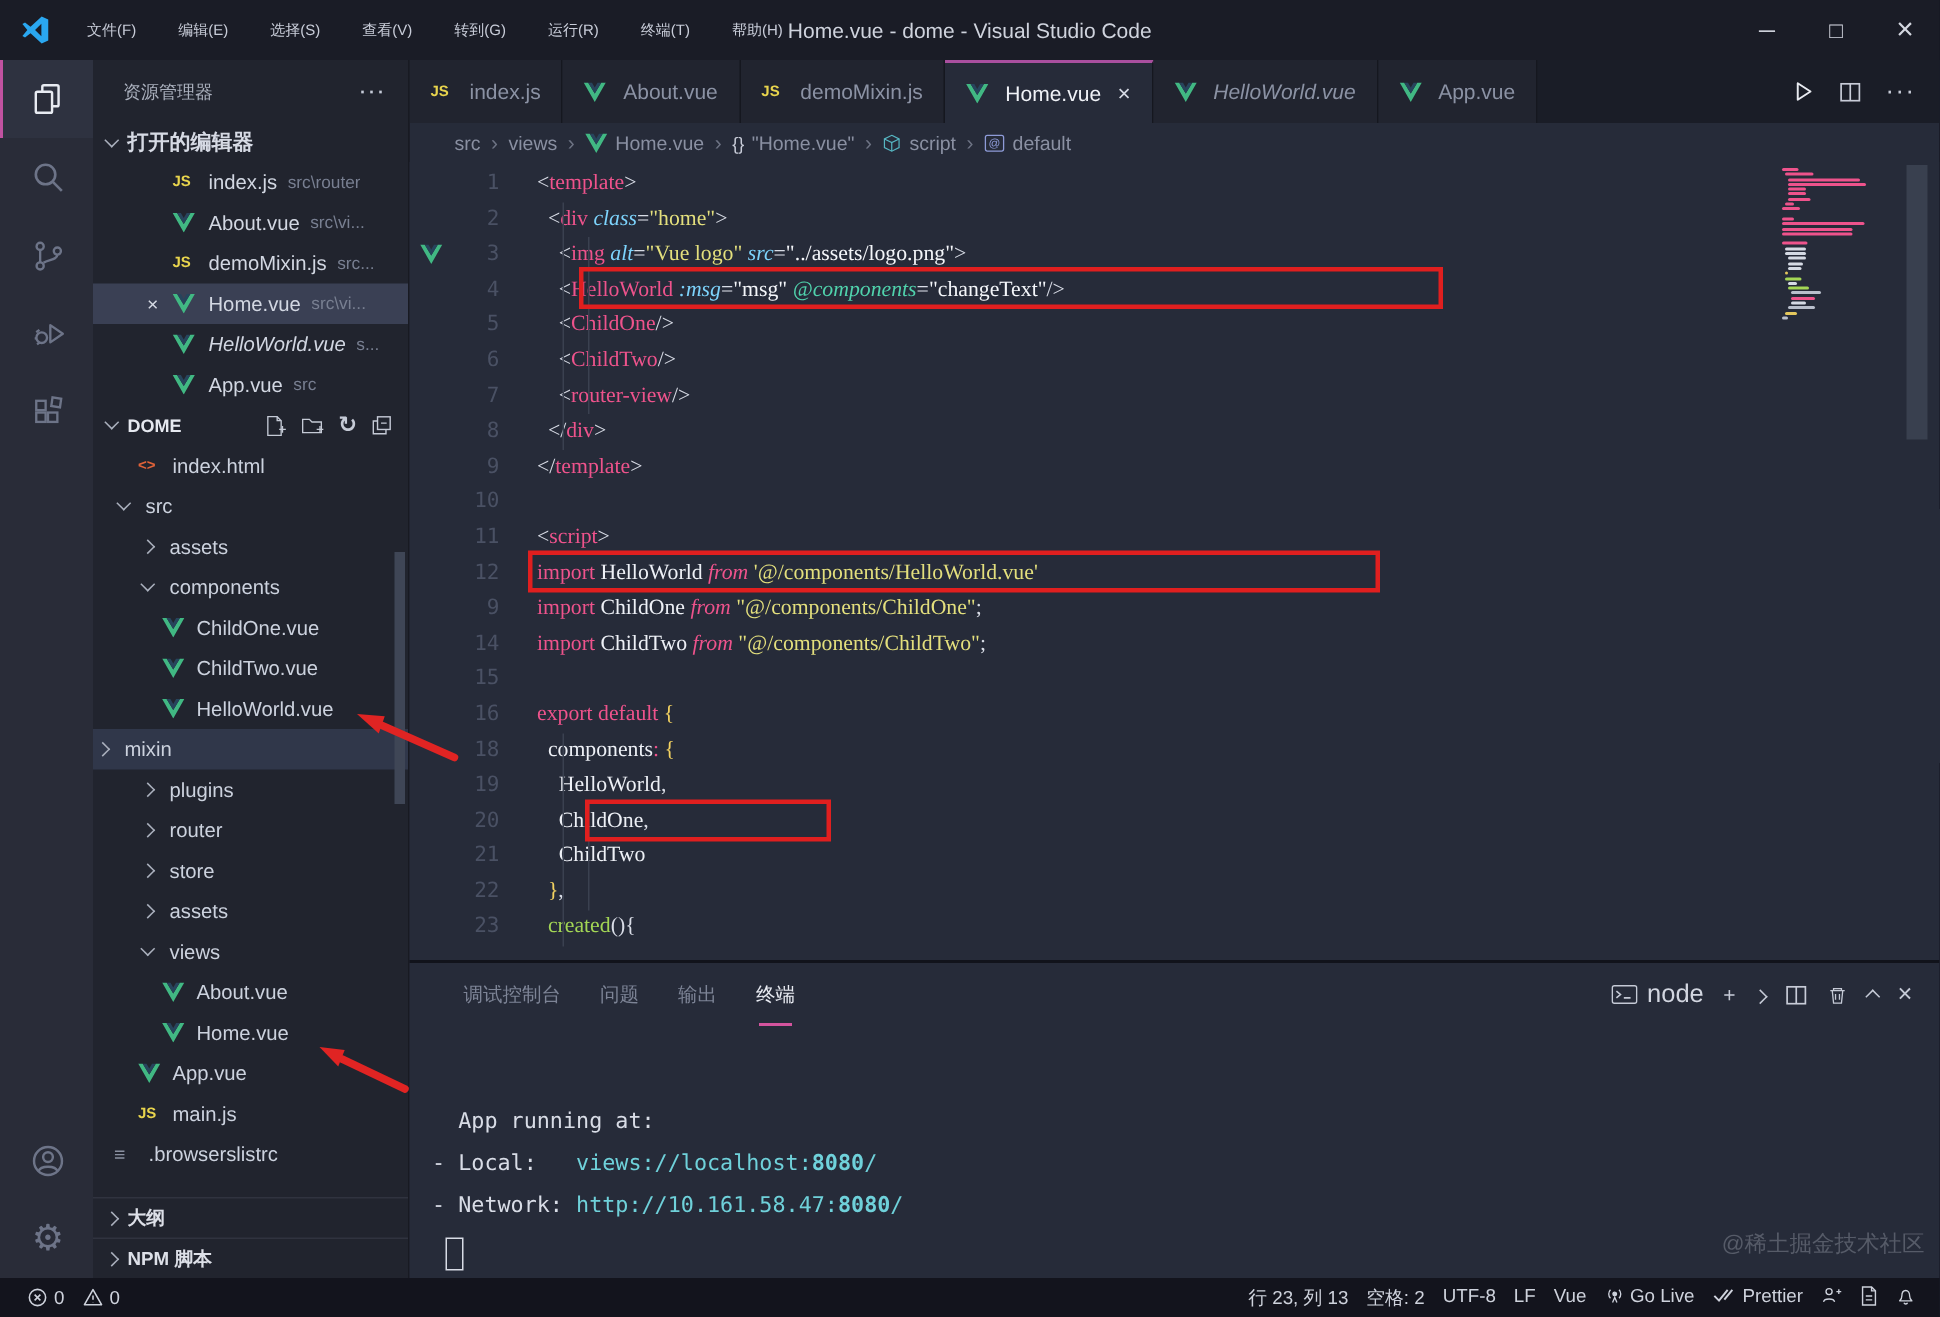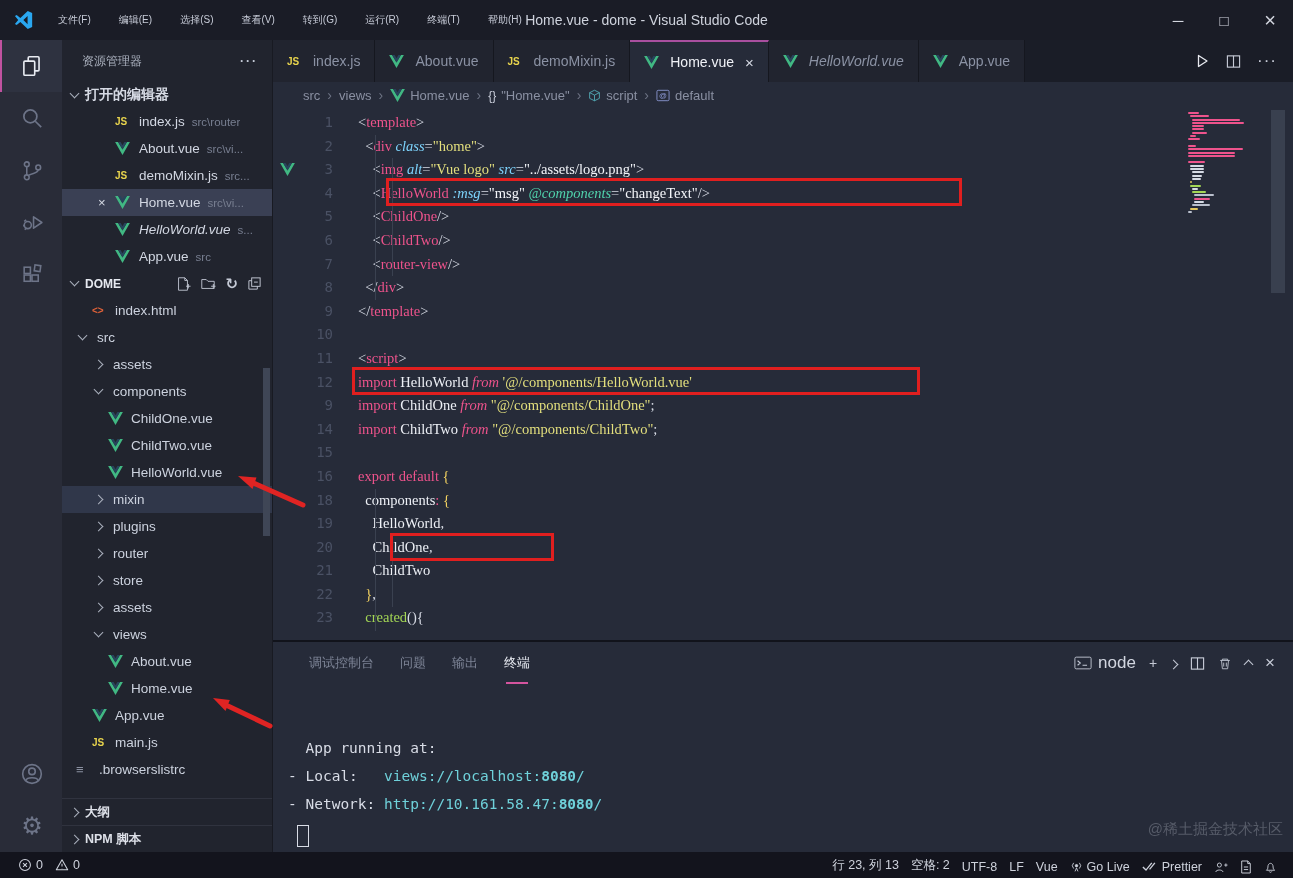--- a/index.html
+++ b/index.html
@@ -101,21 +101,21 @@
   .term-actions .chev.up{transform:rotate(-135deg);margin-top:3px;}
   .term-body{padding:50px 0 0 15px;font-family:"DejaVu Sans Mono","Liberation Mono",monospace;font-size:14.5px;color:#d8dce6;}
   .term-line{height:28px;line-height:28px;white-space:pre;}
   .c-link{color:#6fd1da;} .c-linkb{color:#6fd1da;font-weight:700;}
   .term-cursor{position:absolute;left:24px;top:183px;width:12px;height:22px;border:1.5px solid #d8dce6;}
   .watermark{position:absolute;right:10px;top:178px;font-size:15px;color:#565b68;}
 
   
   .statusbar{height:26px;background:#13141d;display:flex;align-items:center;color:#ced2dc;font-size:12.5px;flex:0 0 26px;padding:0 10px 0 12px;}
   .st-item{display:flex;align-items:center;gap:4px;padding:0 6px;height:100%;cursor:pointer;white-space:nowrap;}
-  .st-right{margin-left:auto;display:flex;align-items:flex-end;}
+  .st-right{margin-left:auto;display:flex;align-items:flex-start;}
   svg{display:block;}
 </style>
 </head>
 <body>
 
 <div id="app">
 
   <div class="titlebar">
     <span class="vscode-logo">
       <svg width="22" height="22" viewBox="0 0 24 24">
@@ -325,21 +325,21 @@
           </div>
           <div class="tree-row" style="padding-left: 46px;">
             <span class="ic-vue">
               <svg width="15" height="13" viewBox="0 0 100 88">
                 <polygon points="0,0 20,0 50,50 80,0 100,0 50,88" fill="#41b883"></polygon>
                 <polygon points="20,0 37,0 50,22 63,0 80,0 50,50" fill="#27445c"></polygon>
               </svg>
             </span>
             <span class="tree-label">HelloWorld.vue</span>
           </div>
-          <div class="tree-row selected" style="padding-left: 30px;">
+          <div class="tree-row selected" style="">
             <span class="chev"></span>
             <span class="tree-label">mixin</span>
           </div>
           <div class="tree-row" style="padding-left: 30px;">
             <span class="chev"></span>
             <span class="tree-label">plugins</span>
           </div>
           <div class="tree-row" style="padding-left: 30px;">
             <span class="chev"></span>
             <span class="tree-label">router</span>

